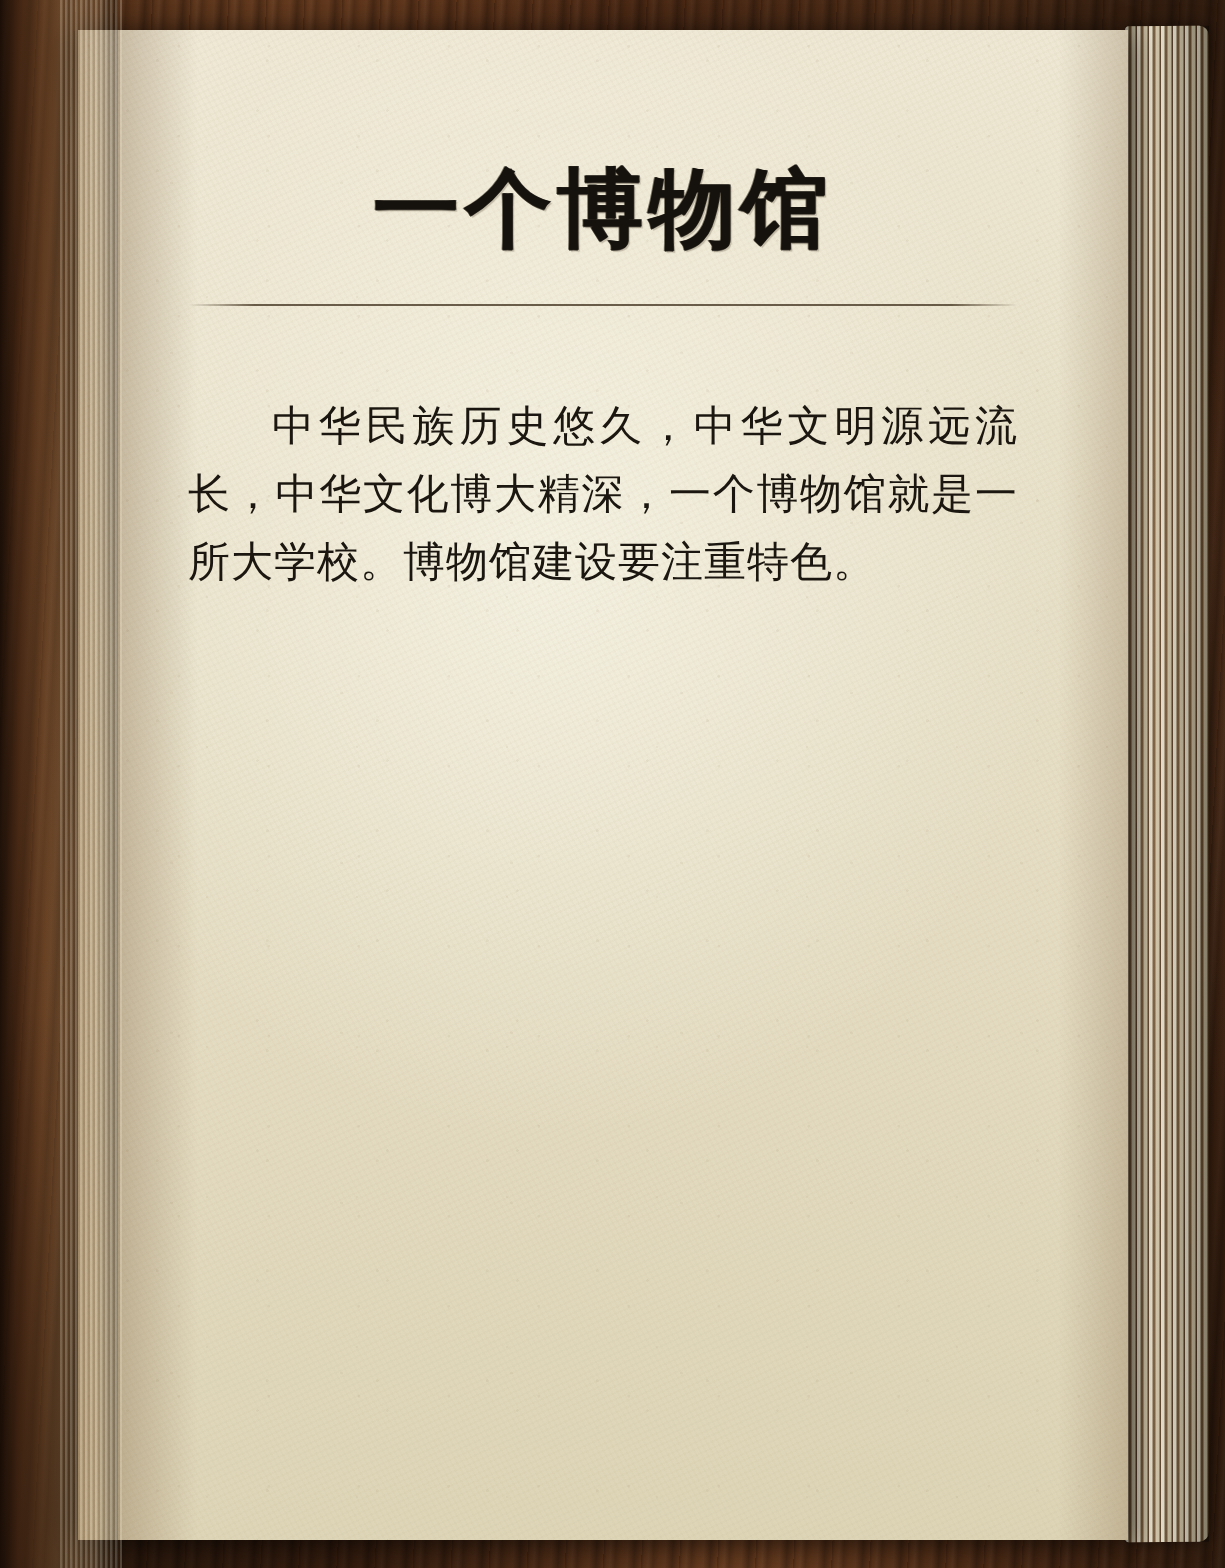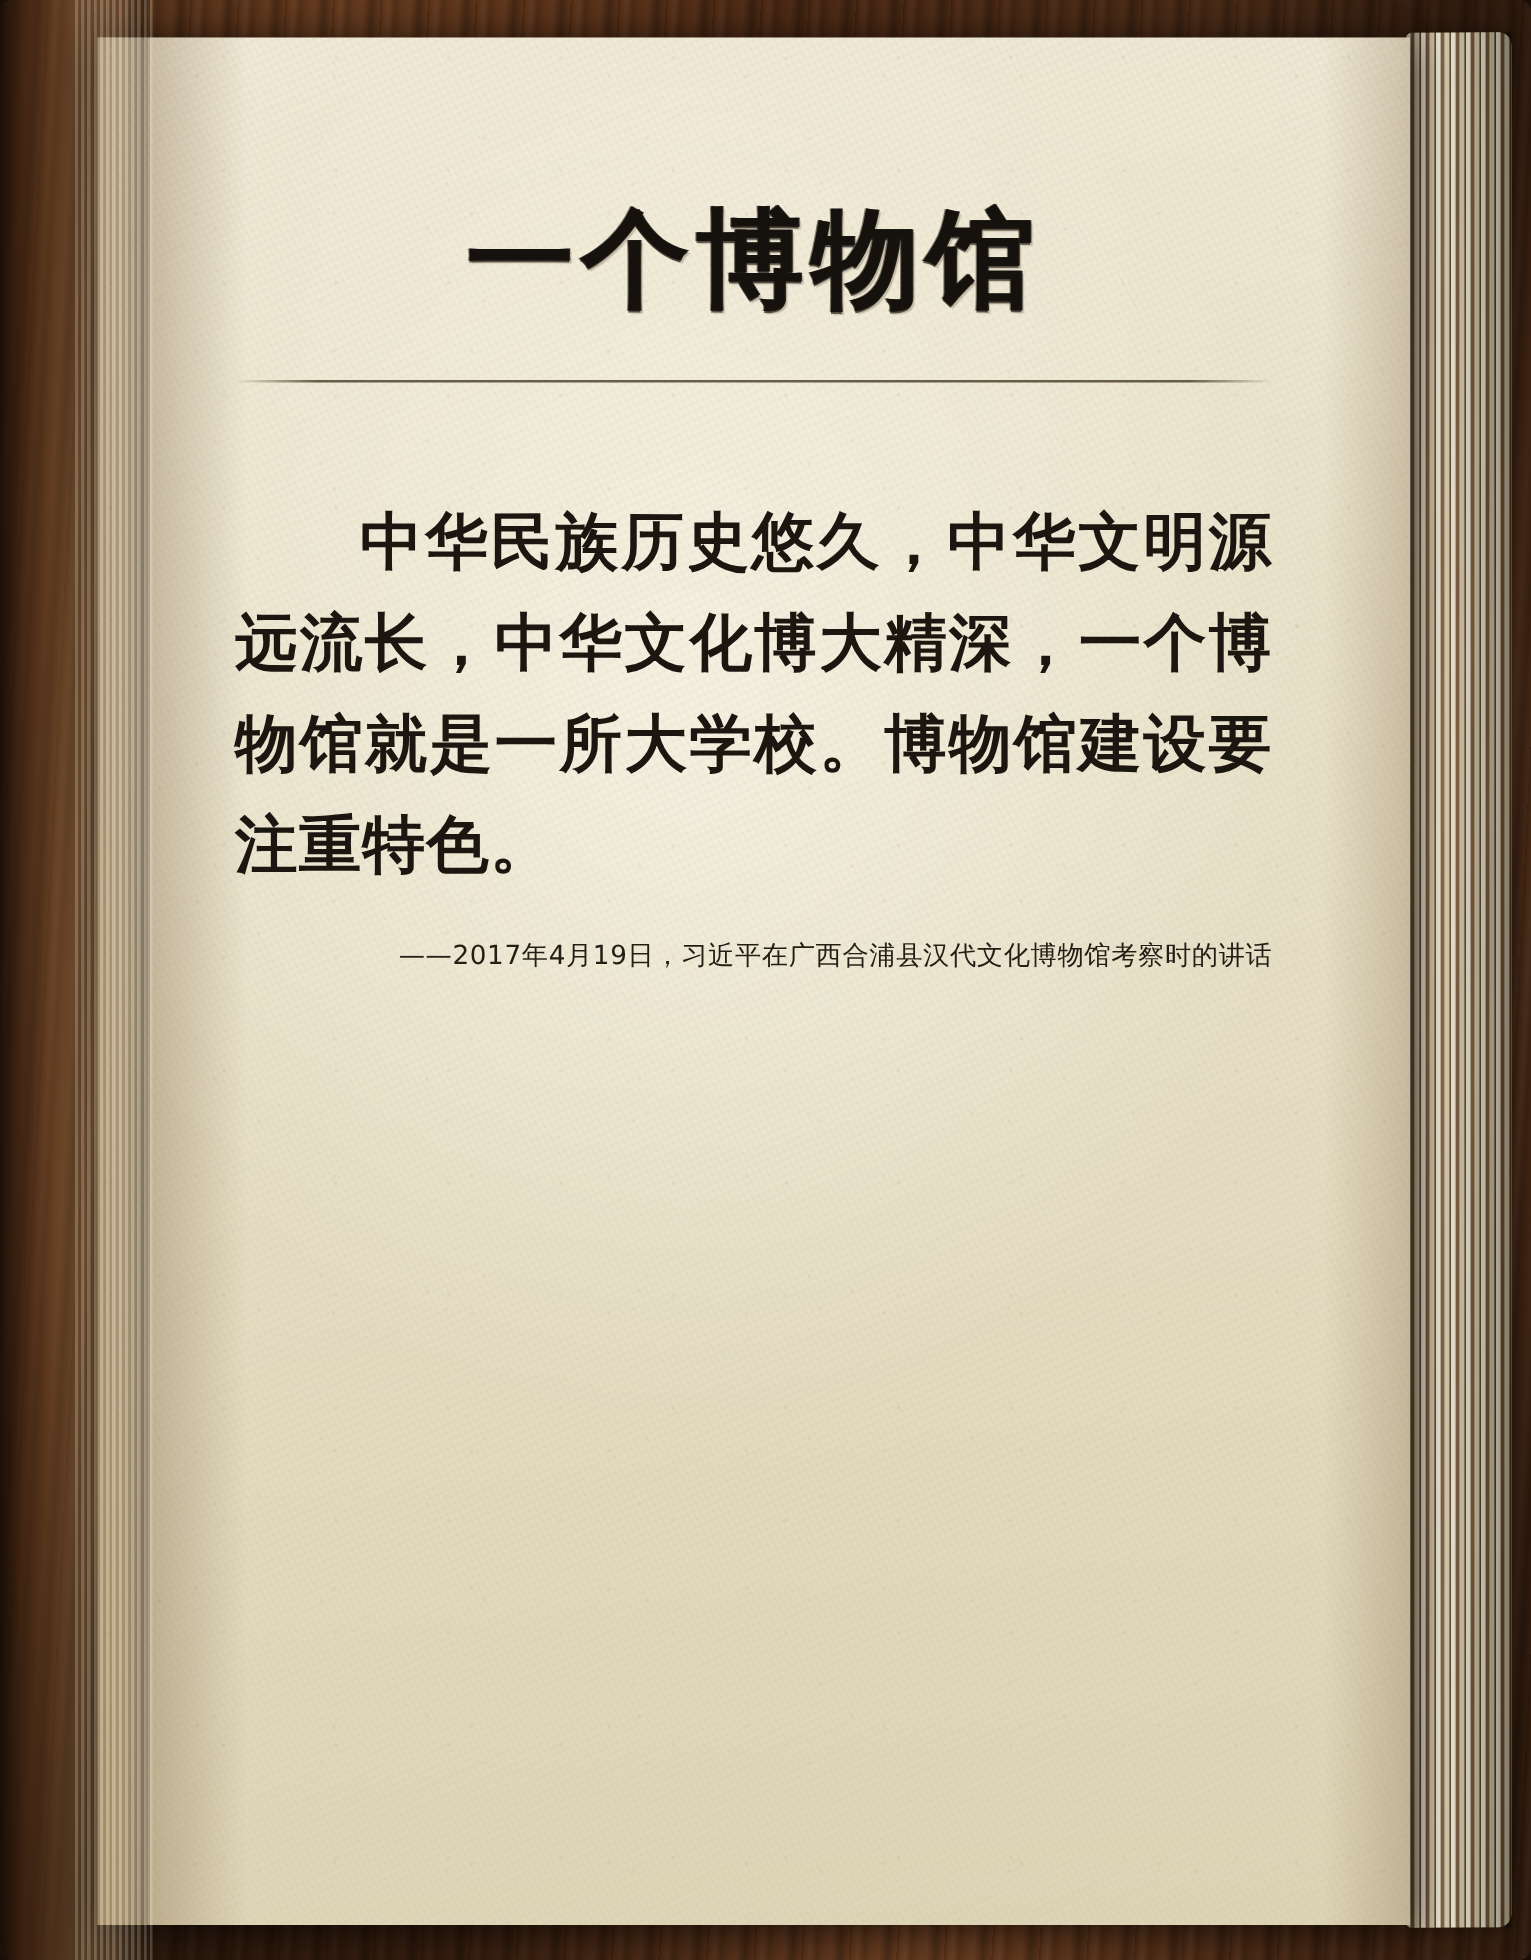--- a/index.html
+++ b/index.html
@@ -6,21 +6,20 @@
     margin: 0;
     padding: 0;
     background: #1a0f08;
   }
   #page {
     position: relative;
     width: 1225px;
     height: 1568px;
     overflow: hidden;
     font-family: "DejaVu Serif", "Liberation Serif", serif;
-    border-radius: 10px;
   }
 
   
   .desk {
     position: absolute;
     inset: 0;
     background:
       repeating-linear-gradient(93deg,
         rgba(0,0,0,0.22) 0px, rgba(0,0,0,0.0) 3px, rgba(255,255,255,0.035) 7px,
         rgba(0,0,0,0.15) 12px, rgba(0,0,0,0.0) 18px, rgba(255,255,255,0.02) 24px,
@@ -166,27 +165,26 @@
   .rule {
     margin: 48px auto 0 auto;
     width: 830px;
     height: 2px;
     background: linear-gradient(90deg, rgba(60,45,25,0.0), rgba(60,45,25,0.75) 8%, rgba(60,45,25,0.75) 92%, rgba(60,45,25,0.0));
   }
 
   .quote {
     margin-top: 86px;
     font-family: "DejaVu Serif", "Liberation Serif", serif;
-    font-size: 50px;
+    font-size: 42px;
     line-height: 1.62;
     letter-spacing: 1px;
     color: #1b160f;
     text-indent: 2em;
     text-align: justify;
-    font-weight: bold;
   }
   .quote.second {
     margin-top: 0;
   }
 
   .attrib {
     margin-top: 34px;
     text-align: right;
     font-family: "DejaVu Sans", "Liberation Sans", sans-serif;
     font-size: 21px;
@@ -214,21 +212,20 @@
 
     <div class="content">
 
       <div class="title-block">
         <div class="title-line one">一个博物馆</div>
       </div>
 
       <div class="rule"></div>
 
       <div class="quote">中华民族历史悠久，中华文明源远流长，中华文化博大精深，一个博物馆就是一所大学校。博物馆建设要注重特色。</div>
-      <div class="attrib">——2017年4月19日，习近平在广西合浦县汉代文化博物馆考察时的讲话</div>
 
       <div class="block-gap"></div>
 
 
     </div>
   </div>
 
   <div class="gutter">
     <div class="gutter-edge"></div>
   </div>

